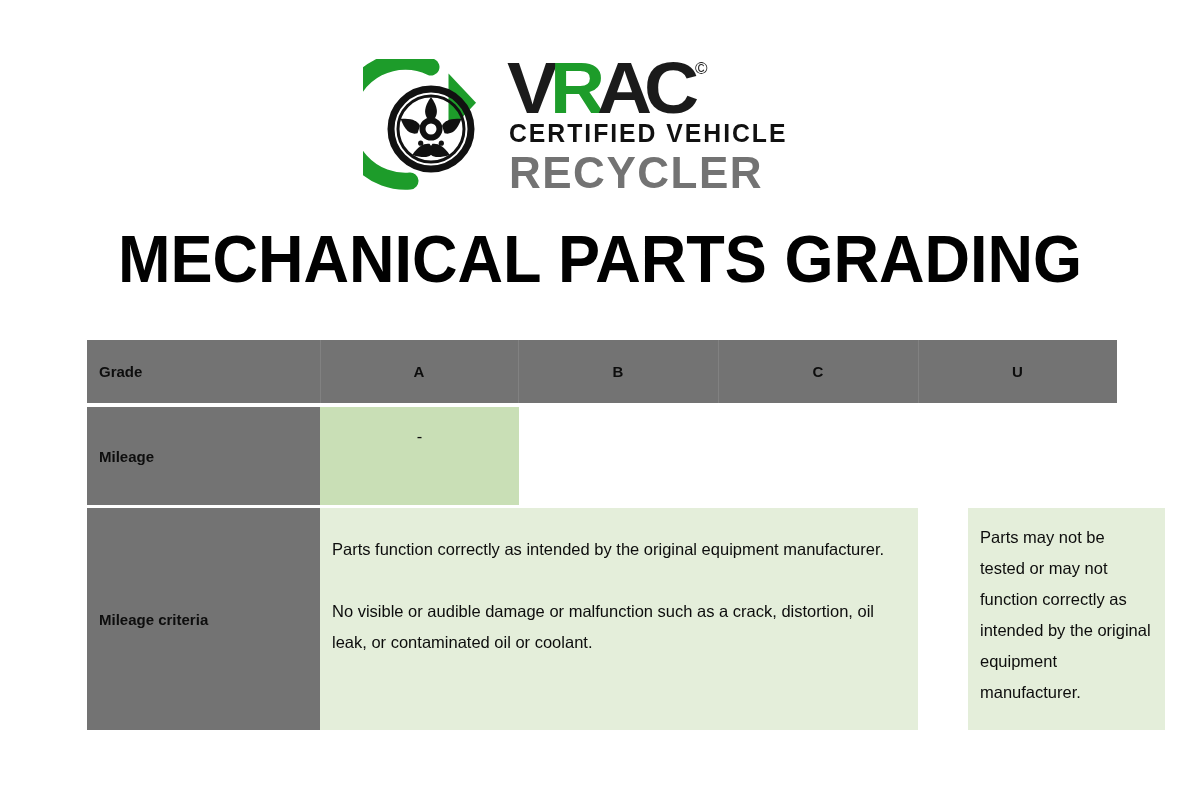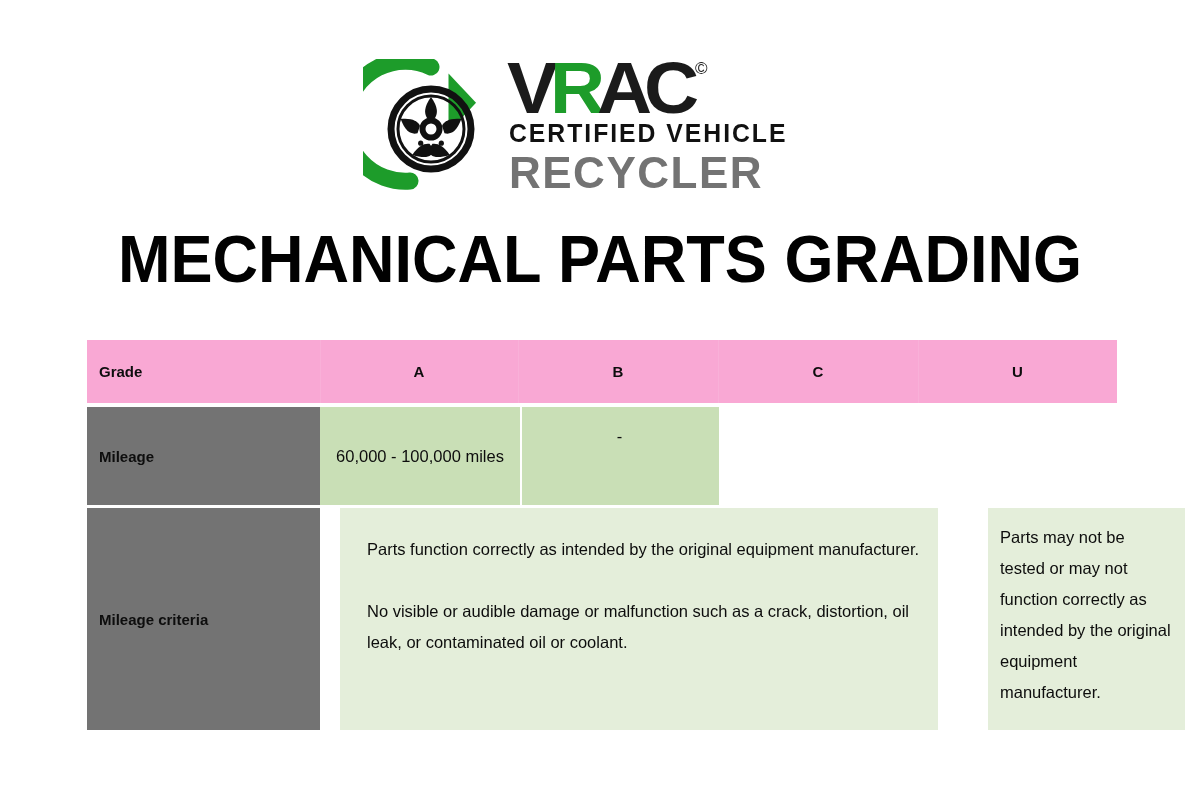--- a/index.html
+++ b/index.html
@@ -116,21 +116,21 @@
     position: absolute;
     left: 87px;
     top: 340px;
     width: 1030px;
   }
   .trow { display: flex; width: 100%; }
 
   
   #header-row {
     height: 63px;
-    background: #f9a8d4;
+    background: #737373;
     margin-bottom: 4px;
   }
   #header-row .cell {
     display: flex;
     align-items: center;
     font-weight: 700;
     font-size: 15px;
     color: #0d0d0d;
     box-sizing: border-box;
     position: relative;
@@ -184,22 +184,21 @@
   }
 
   #quality-row { height: 222px; }
   #quality-row .data-cell {
     background: #e4eeda;
     font-size: 16.5px;
     line-height: 31px;
     color: #0d0d0d;
   }
   #quality-cell-abc {
-    padding: 26px 18px 0 27px;
-    margin-left: 20px;
+    padding: 26px 18px 0 12px;
   }
   #quality-cell-abc p { margin: 0 0 31px 0; }
   #quality-cell-abc p:last-child { margin-bottom: 0; }
   #quality-cell-u {
     padding: 14px 14px 0 14px;
     margin-left: 48px;
   }
   #quality-cell-u p { margin: 0; }
 
   
@@ -273,21 +272,20 @@
   <div class="trow" id="header-row">
     <div class="cell col-label">Grade</div>
     <div class="cell col-a">A</div>
     <div class="cell col-b">B</div>
     <div class="cell col-c">C</div>
     <div class="cell col-u">U</div>
   </div>
 
   <div class="trow" id="mileage-row">
     <div class="label-cell col-label">Mileage</div>
-    <div class="data-cell col-b">60,000 - 100,000 miles</div>
     <div class="data-cell col-u pad-top">-</div>
   </div>
 
   <div class="trow" id="quality-row">
     <div class="label-cell col-label">Mileage criteria</div>
     <div class="data-cell col-abc" id="quality-cell-abc">
       <p>Parts function correctly as intended by the original equipment manufacturer.</p>
       <p>No visible or audible damage or malfunction such as a crack, distortion, oil leak, or contaminated oil or coolant.</p>
     </div>
     <div class="data-cell col-u" id="quality-cell-u">

